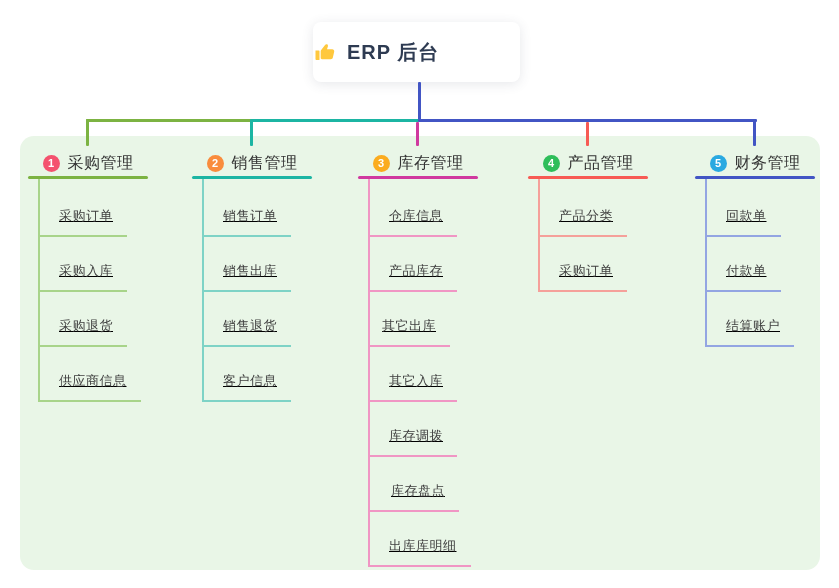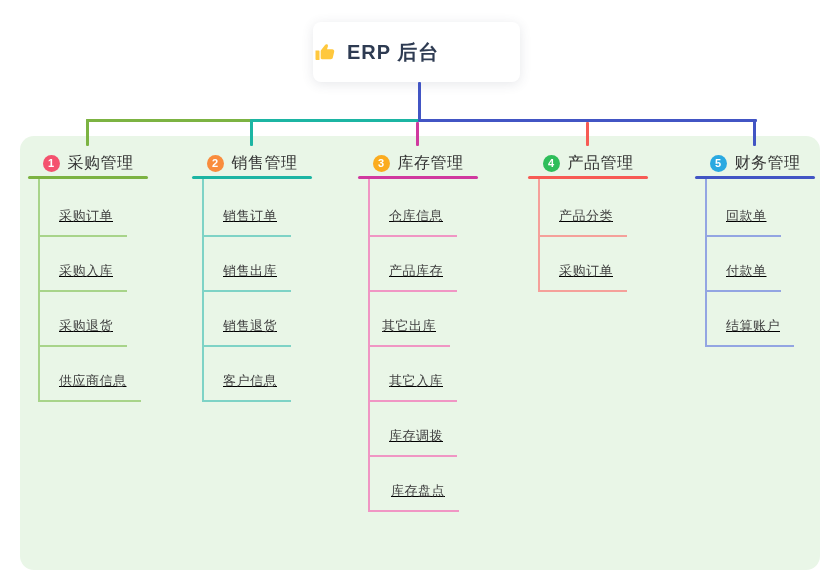--- a/index.html
+++ b/index.html
@@ -143,20 +143,23 @@
   </div>
 
   <div class="child">
     <span class="child-label" style="border-bottom-color: rgb(240, 150, 196);">库存调拨</span>
   </div>
 
   <div class="child">
     <span class="child-label" style="border-bottom-color: rgb(240, 150, 196); padding-left: 21px;">库存盘点</span>
   </div>
 
+  <div class="child">
+    <span class="child-label" style="border-bottom-color: rgb(240, 150, 196);">出库库明细</span>
+  </div>
 </div>
   </div>
 
   <div class="branch" style="left: 528px;">
     <div class="branch-header">
       <span class="badge" style="background: rgb(46, 190, 90);">4</span>
       <span class="branch-label">产品管理</span>
     </div>
     <div class="branch-underline" style="background: rgb(247, 91, 84);"></div>
     <div class="children" style="border-left-color: rgb(245, 160, 154);">

